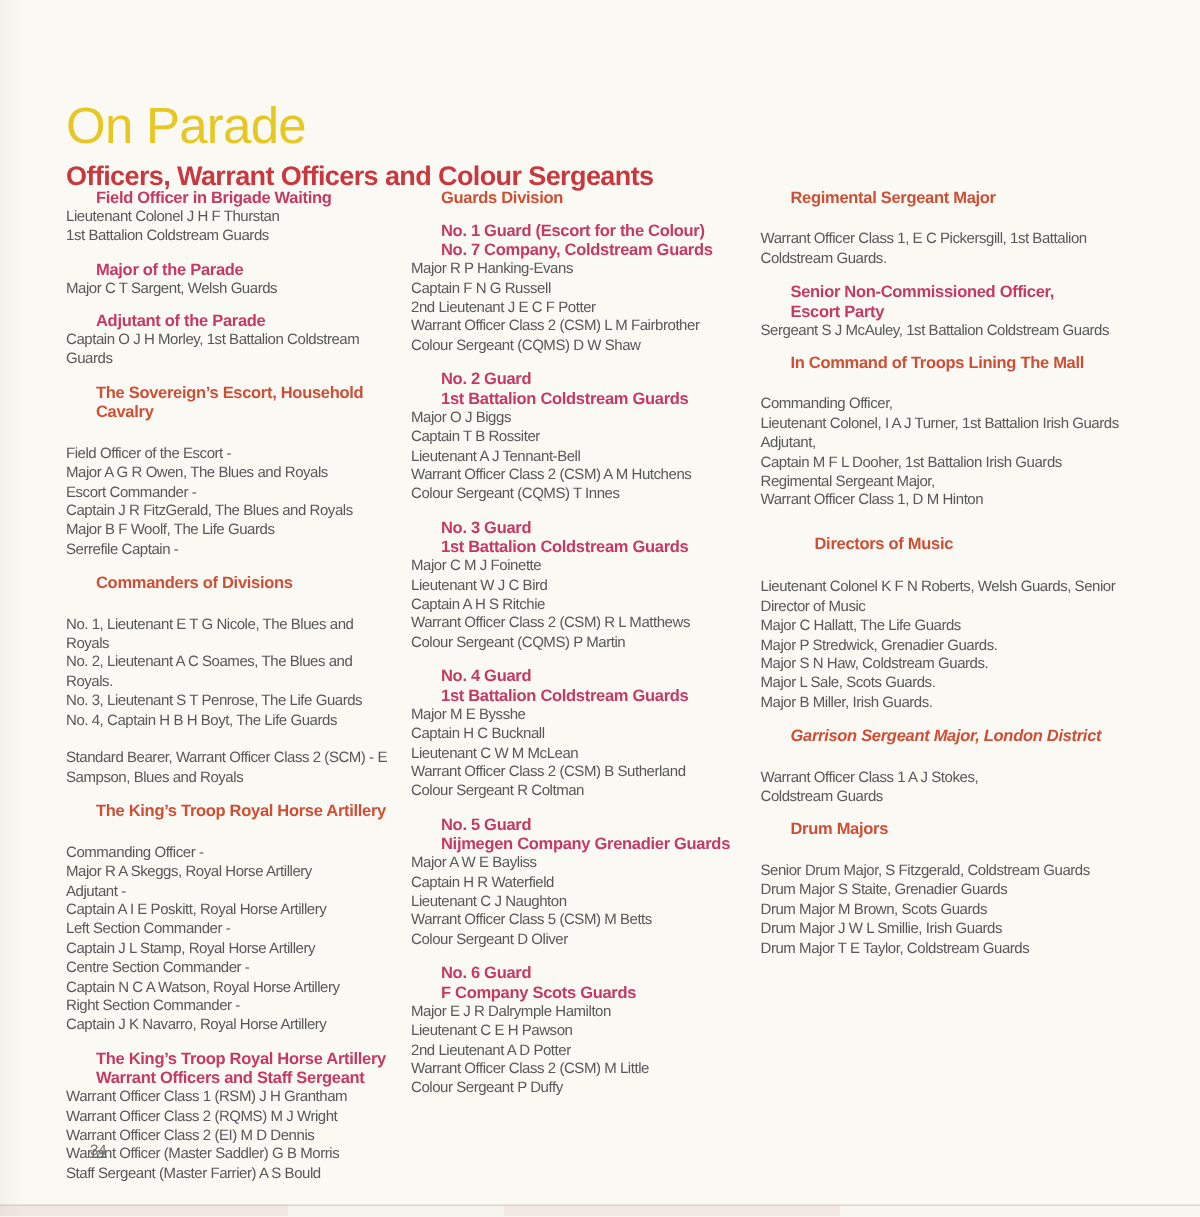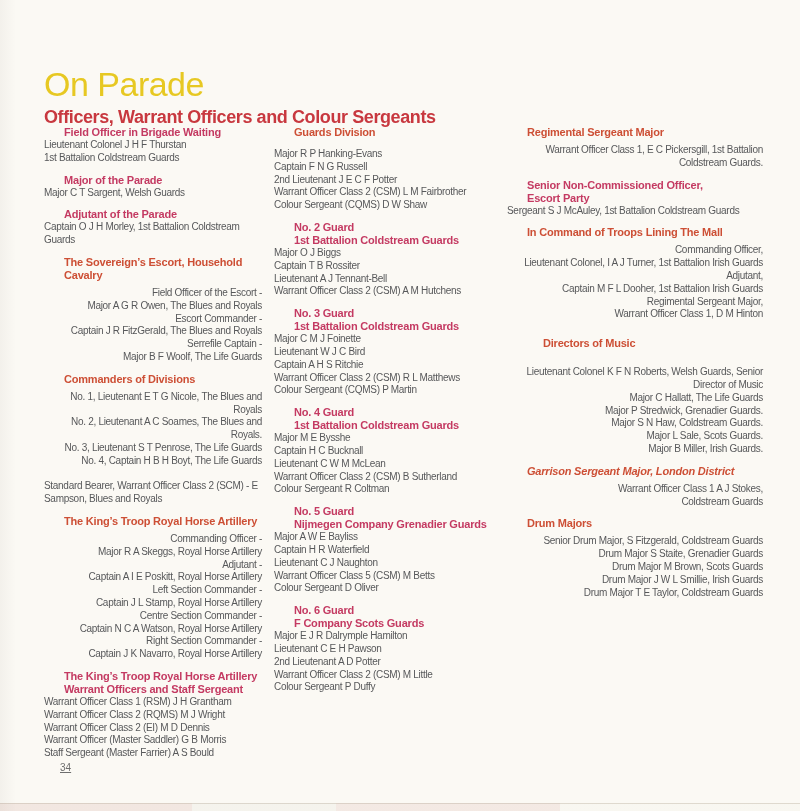--- a/index.html
+++ b/index.html
@@ -39,21 +39,21 @@
   .col-1 { width: 218px; margin-right: 12px; }
   .col-2 { width: 224px; margin-right: 9px; }
   .col-3 { width: 256px; }
   .section { margin-bottom: 9px; }
   .heading-line {
     font-size: 11px; font-weight: 700;
     line-height: 13px; letter-spacing: -0.2px; padding-left: 20px;
   }
   .section.red  .heading-line { color: var(--heading-red, #cd4f35); }
   .section.pink .heading-line { color: var(--heading-pink, #c43a62); }
-  .section.red  .para:first-of-type { margin-top: 5px; text-align: right; }
+  .section.red  .para:first-of-type { margin-top: 15px; }
   .para + .para { margin-top: 12.8px; }
   .line {
     font-size: 10px; line-height: 12.8px; letter-spacing: -0.3px;
     color: var(--body-text, #57585a);
   }
   .page-number {
     position: absolute; left: 60px; top: 762px;
     font-size: 10px; color: var(--page-number, #6e6e6e); text-decoration: underline;
   }
   
@@ -102,22 +102,22 @@
         </section>
         <section class="section red">
           <h3 style="margin: 0px;">
             <div class="heading-line">The Sovereign’s Escort, Household Cavalry</div>
           </h3>
           <div class="para">
             <div class="line">Field Officer of the Escort -</div>
             <div class="line">Major A G R Owen, The Blues and Royals</div>
             <div class="line">Escort Commander -</div>
             <div class="line">Captain J R FitzGerald, The Blues and Royals</div>
+            <div class="line">Major B F Woolf, The Life Guards</div>
             <div class="line">Serrefile Captain -</div>
-            <div class="line">Major B F Woolf, The Life Guards</div>
           </div>
         </section>
         <section class="section red">
           <h3 style="margin: 0px;">
             <div class="heading-line">Commanders of Divisions</div>
           </h3>
           <div class="para">
             <div class="line">No. 1, Lieutenant E T G Nicole, The Blues and Royals</div>
             <div class="line">No. 2, Lieutenant A C Soames, The Blues and Royals.</div>
             <div class="line">No. 3, Lieutenant S T Penrose, The Life Guards</div>
@@ -158,38 +158,43 @@
           </div>
         </section>
       </div>
       <div class="col col-2">
         <section class="section red">
           <h3 style="margin: 0px;">
             <div class="heading-line">Guards Division</div>
           </h3>
         </section>
         <section class="section pink">
+          <h3 style="margin: 0px;">
+            <div class="heading-line">No. 1 Guard (Escort for the Colour)</div>
+            <div class="heading-line">No. 7 Company, Coldstream Guards</div>
+          </h3>
           <div class="para">
             <div class="line">Major R P Hanking-Evans</div>
             <div class="line">Captain F N G Russell</div>
             <div class="line">2nd Lieutenant J E C F Potter</div>
             <div class="line">Warrant Officer Class 2 (CSM) L M Fairbrother</div>
             <div class="line">Colour Sergeant (CQMS) D W Shaw</div>
           </div>
         </section>
         <section class="section pink">
           <h3 style="margin: 0px;">
             <div class="heading-line">No. 2 Guard</div>
             <div class="heading-line">1st Battalion Coldstream Guards</div>
           </h3>
           <div class="para">
             <div class="line">Major O J Biggs</div>
             <div class="line">Captain T B Rossiter</div>
             <div class="line">Lieutenant A J Tennant-Bell</div>
             <div class="line">Warrant Officer Class 2 (CSM) A M Hutchens</div>
+            <div class="line">Colour Sergeant (CQMS) T Innes</div>
           </div>
         </section>
         <section class="section pink">
           <h3 style="margin: 0px;">
             <div class="heading-line">No. 3 Guard</div>
             <div class="heading-line">1st Battalion Coldstream Guards</div>
           </h3>
           <div class="para">
             <div class="line">Major C M J Foinette</div>
             <div class="line">Lieutenant W J C Bird</div>

